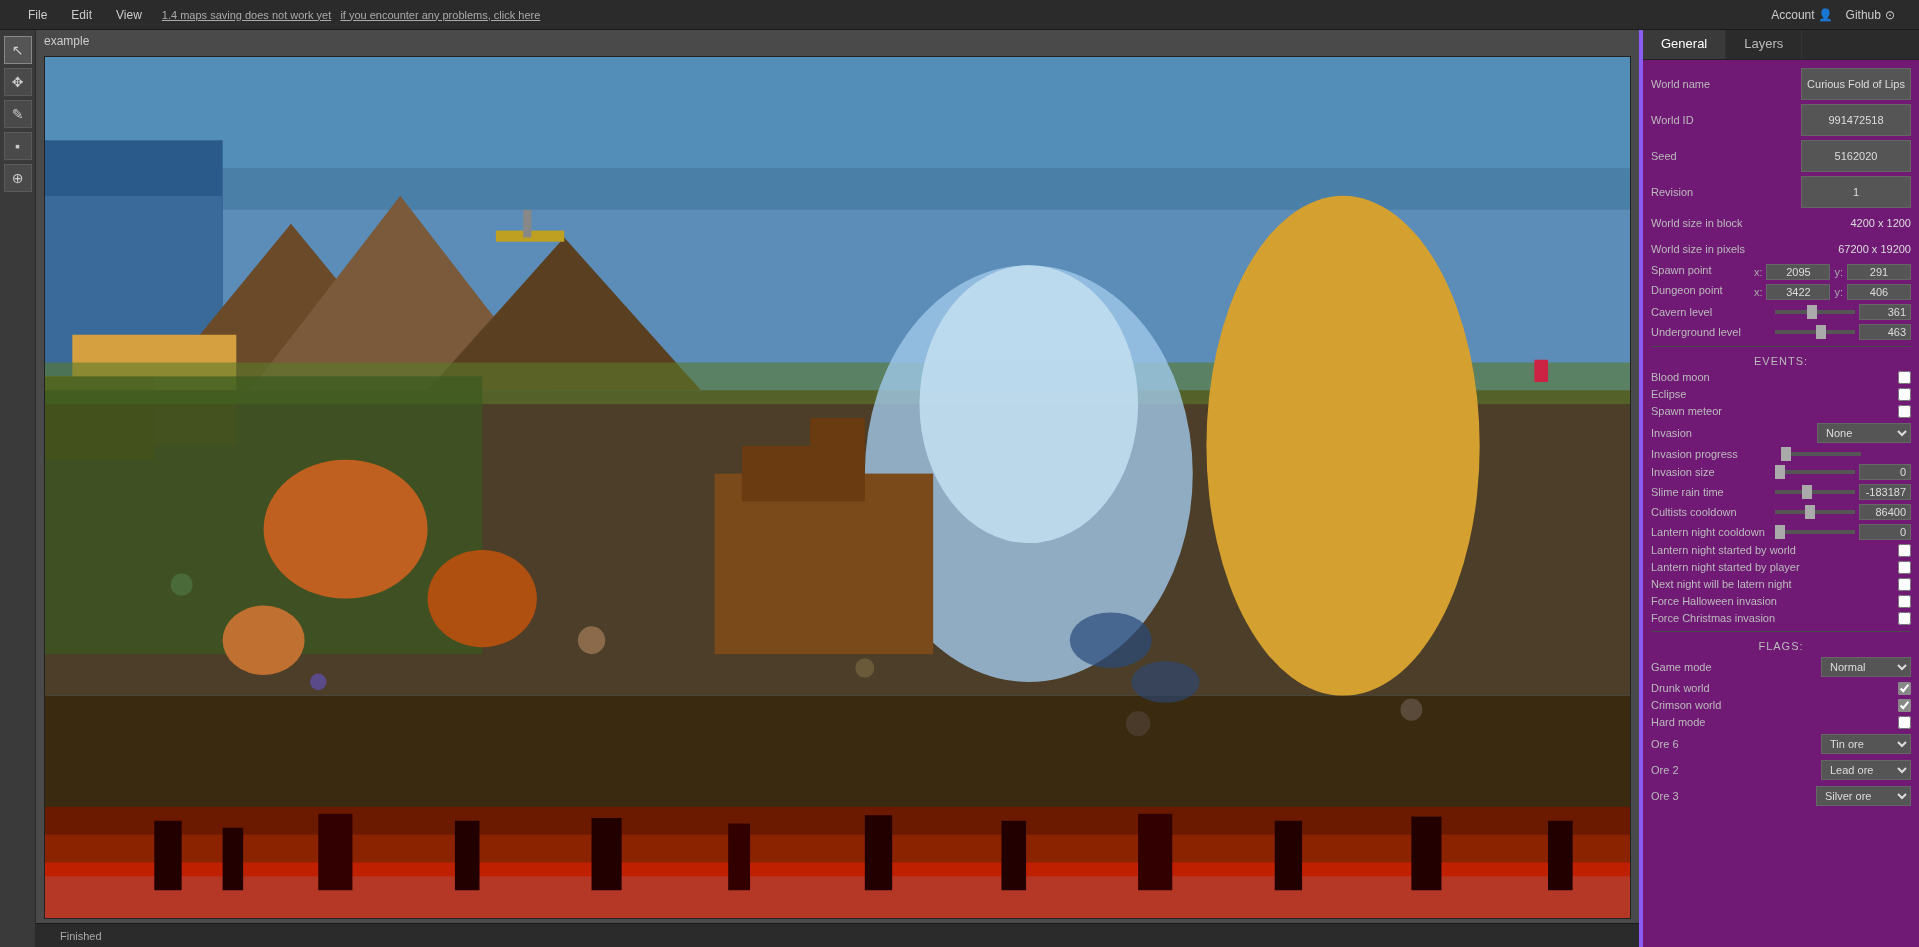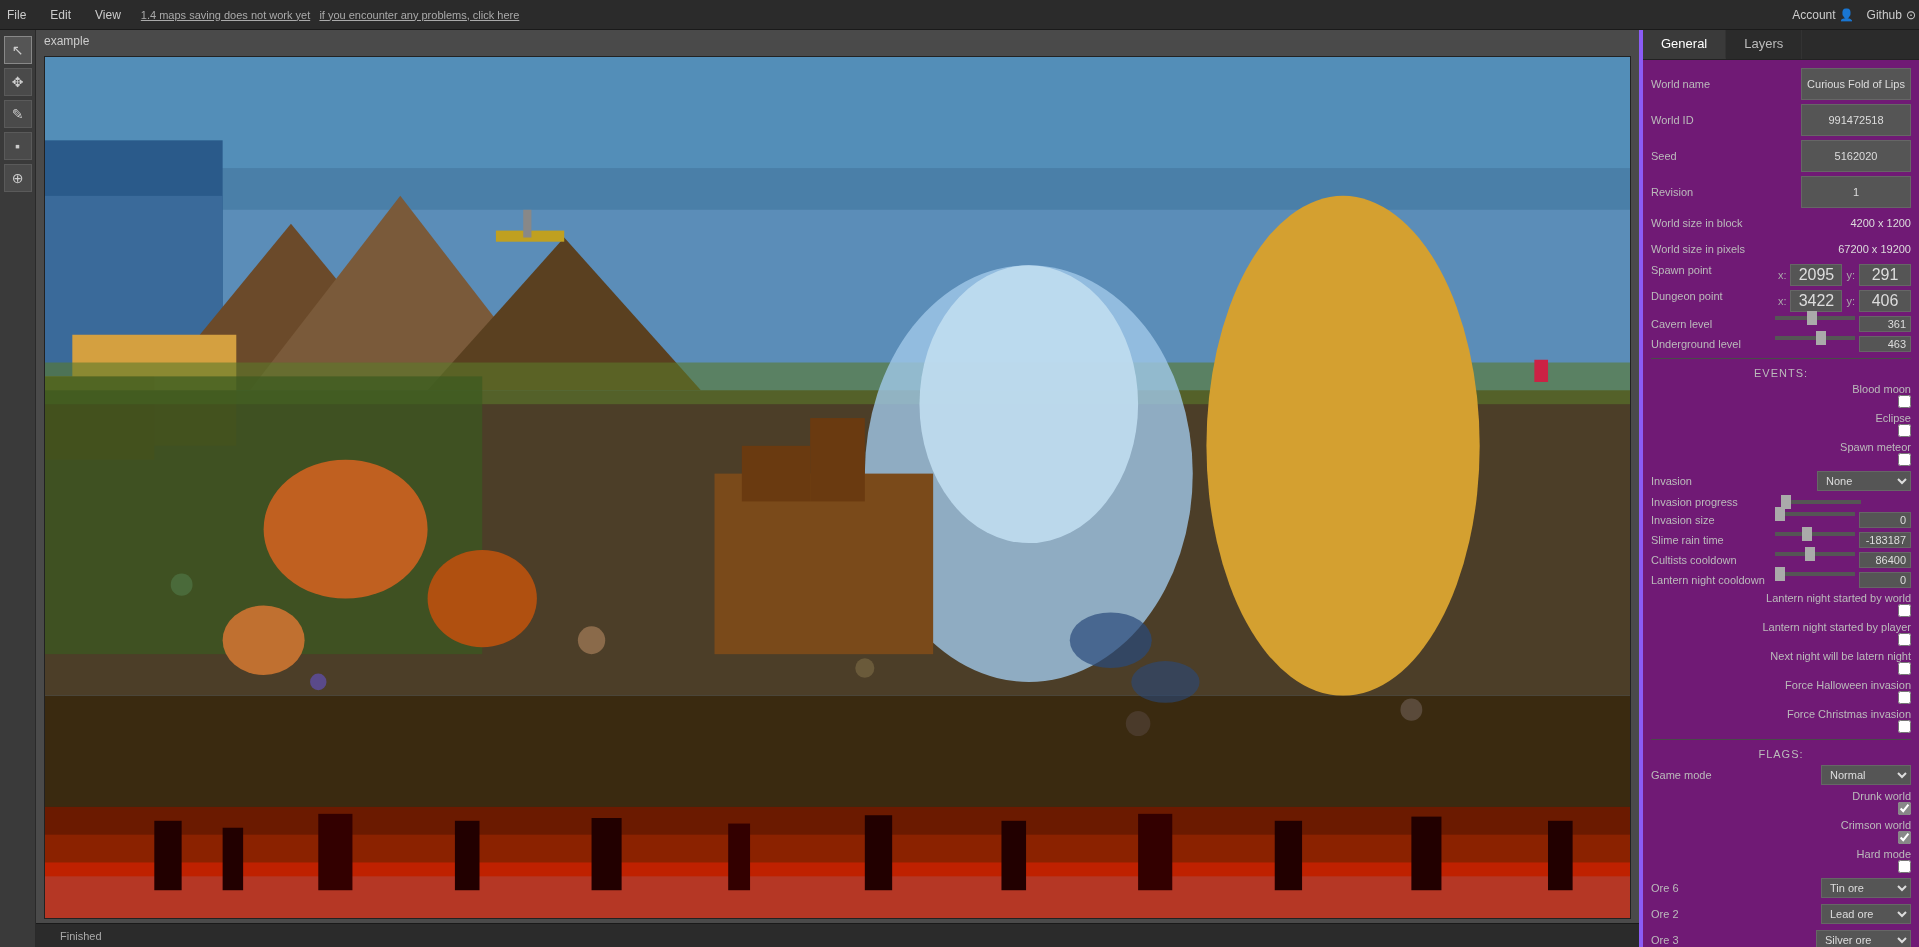--- a/index.html
+++ b/index.html
@@ -14,21 +14,21 @@
       display: flex;
       flex-direction: column;
     }
 
     
     #menu-bar {
       background: #2b2b2b;
       height: 30px;
       display: flex;
       align-items: center;
-      padding: 0 3px;
+      padding: 0 24px;
       gap: 16px;
       flex-shrink: 0;
       border-bottom: 1px solid #1a1a1a;
     }
     .menu-item {
       color: #ccc;
       cursor: pointer;
       font-size: 12px;
       padding: 2px 4px;
     }
@@ -188,23 +188,23 @@
       color: #ddd;
       font-size: 11px;
       padding: 9px 4px;
       width: 110px;
       text-align: center;
     }
     .prop-input-sm {
       background: #555;
       border: 1px solid #666;
       color: #ddd;
-      font-size: 16px;
+      font-size: 11px;
       padding: 1px 4px;
-      width: 52px;
+      width: 64px;
       text-align: center;
     }
     .coord-row {
       display: flex;
       align-items: flex-start;
       margin-bottom: 4px;
     }
     .coord-label {
       color: #bbb;
       font-size: 11px;
@@ -233,21 +233,21 @@
     }
     .slider-label {
       color: #bbb;
       font-size: 11px;
       flex: 1;
       min-width: 120px;
     }
     .slider-container {
       flex: 1;
       display: flex;
-      align-items: flex-start;
+      align-items: center;
       gap: 4px;
     }
     input[type="range"] {
       -webkit-appearance: none;
       width: 80px;
       height: 4px;
       background: #555;
       outline: none;
       cursor: pointer;
     }
@@ -262,23 +262,22 @@
       color: #ddd;
       font-size: 11px;
       min-width: 52px;
       text-align: right;
       background: #555;
       border: 1px solid #666;
       padding: 1px 4px;
     }
     .checkbox-row {
       display: flex;
-      align-items: flex-end;
+      align-items: flex-start;
       margin-bottom: 4px;
-      flex-direction: column;
     }
     .checkbox-label {
       color: #bbb;
       font-size: 11px;
       flex: 1;
     }
     input[type="checkbox"] {
       accent-color: #888;
       cursor: pointer;
     }

